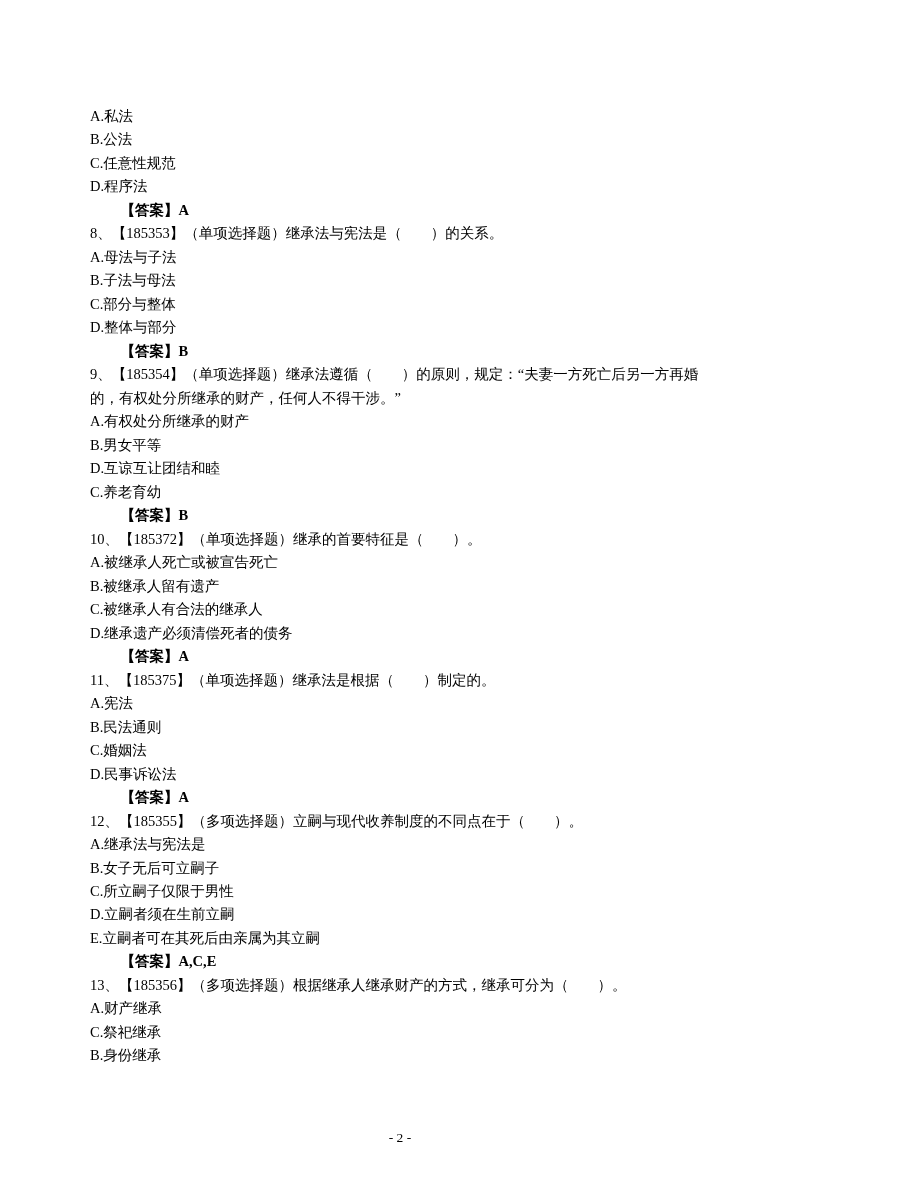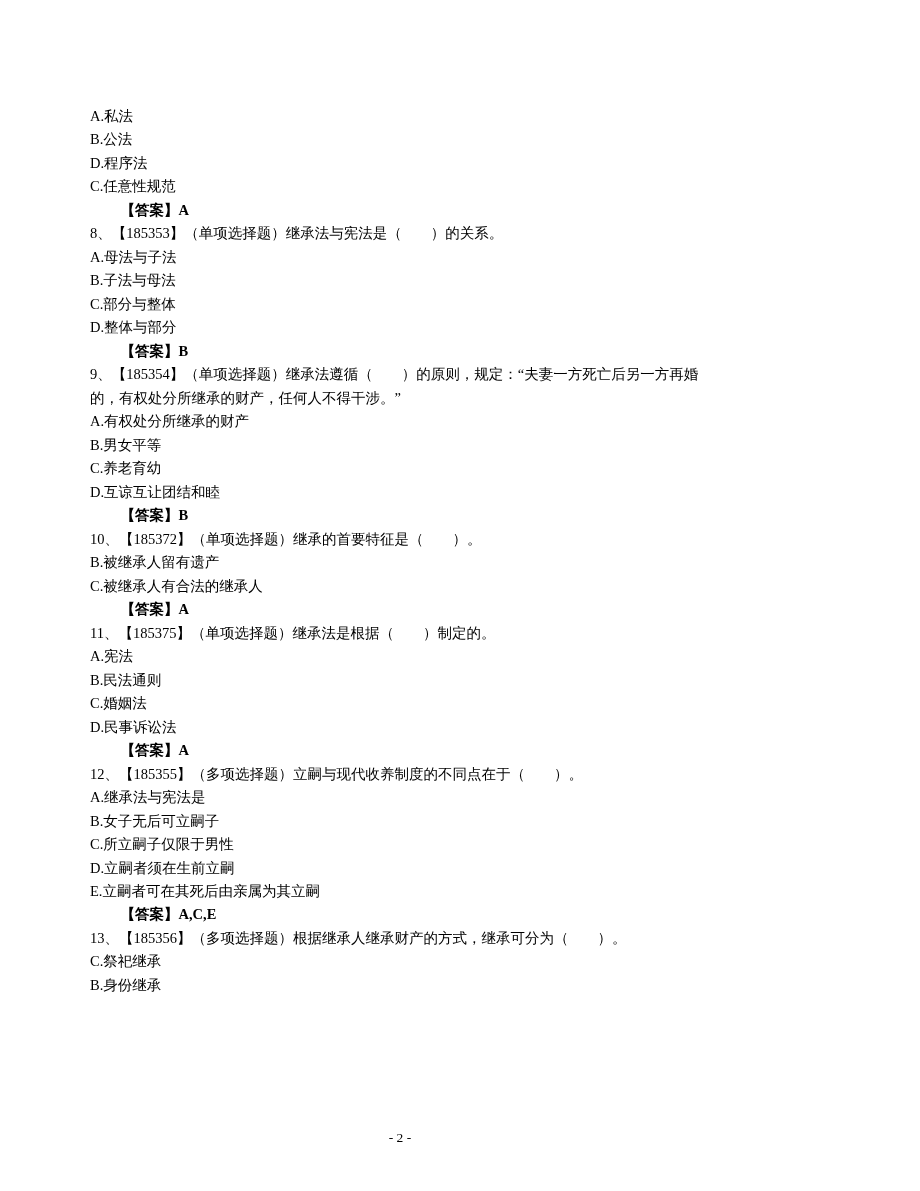--- a/index.html
+++ b/index.html
@@ -31,56 +31,59 @@
   }
   span[data-bind], div[data-bind] { white-space: pre-wrap; }
 </style>
 </head>
 <body>
 
 <div class="page">
 
   <div data-bind="q7.optA">A.私法</div>
   <div data-bind="q7.optB">B.公法</div>
+  <div data-bind="q7.optC">C.任意性规范</div>
   <div data-bind="q7.optD">D.程序法</div>
-  <div data-bind="q7.optC">C.任意性规范</div>
   <div class="answer" data-bind="q7.answer">【答案】A</div>
 
   <div data-bind="q8.stem">8、【185353】（单项选择题）继承法与宪法是（　　）的关系。</div>
   <div data-bind="q8.optA">A.母法与子法</div>
   <div data-bind="q8.optB">B.子法与母法</div>
   <div data-bind="q8.optC">C.部分与整体</div>
   <div data-bind="q8.optD">D.整体与部分</div>
   <div class="answer" data-bind="q8.answer">【答案】B</div>
 
   <div data-bind="q9.stem">9、【185354】（单项选择题）继承法遵循（　　）的原则，规定：“夫妻一方死亡后另一方再婚的，有权处分所继承的财产，任何人不得干涉。”</div>
   <div data-bind="q9.optA">A.有权处分所继承的财产</div>
   <div data-bind="q9.optB">B.男女平等</div>
+  <div data-bind="q9.optD">D.互谅互让团结和睦</div>
   <div data-bind="q9.optC">C.养老育幼</div>
-  <div data-bind="q9.optD">D.互谅互让团结和睦</div>
   <div class="answer" data-bind="q9.answer">【答案】B</div>
 
   <div data-bind="q10.stem">10、【185372】（单项选择题）继承的首要特征是（　　）。</div>
+  <div data-bind="q10.optA">A.被继承人死亡或被宣告死亡</div>
   <div data-bind="q10.optB">B.被继承人留有遗产</div>
   <div data-bind="q10.optC">C.被继承人有合法的继承人</div>
+  <div data-bind="q10.optD">D.继承遗产必须清偿死者的债务</div>
   <div class="answer" data-bind="q10.answer">【答案】A</div>
 
   <div data-bind="q11.stem">11、【185375】（单项选择题）继承法是根据（　　）制定的。</div>
   <div data-bind="q11.optA">A.宪法</div>
   <div data-bind="q11.optB">B.民法通则</div>
   <div data-bind="q11.optC">C.婚姻法</div>
   <div data-bind="q11.optD">D.民事诉讼法</div>
   <div class="answer" data-bind="q11.answer">【答案】A</div>
 
   <div data-bind="q12.stem">12、【185355】（多项选择题）立嗣与现代收养制度的不同点在于（　　）。</div>
   <div data-bind="q12.optA">A.继承法与宪法是</div>
   <div data-bind="q12.optB">B.女子无后可立嗣子</div>
   <div data-bind="q12.optC">C.所立嗣子仅限于男性</div>
   <div data-bind="q12.optD">D.立嗣者须在生前立嗣</div>
   <div data-bind="q12.optE">E.立嗣者可在其死后由亲属为其立嗣</div>
   <div class="answer" data-bind="q12.answer">【答案】A,C,E</div>
 
   <div data-bind="q13.stem">13、【185356】（多项选择题）根据继承人继承财产的方式，继承可分为（　　）。</div>
+  <div data-bind="q13.optA">A.财产继承</div>
   <div data-bind="q13.optC">C.祭祀继承</div>
   <div data-bind="q13.optB">B.身份继承</div>
 
   <div class="footer" data-bind="footer">- 2 -</div>
 </div>
 
 </body></html>

